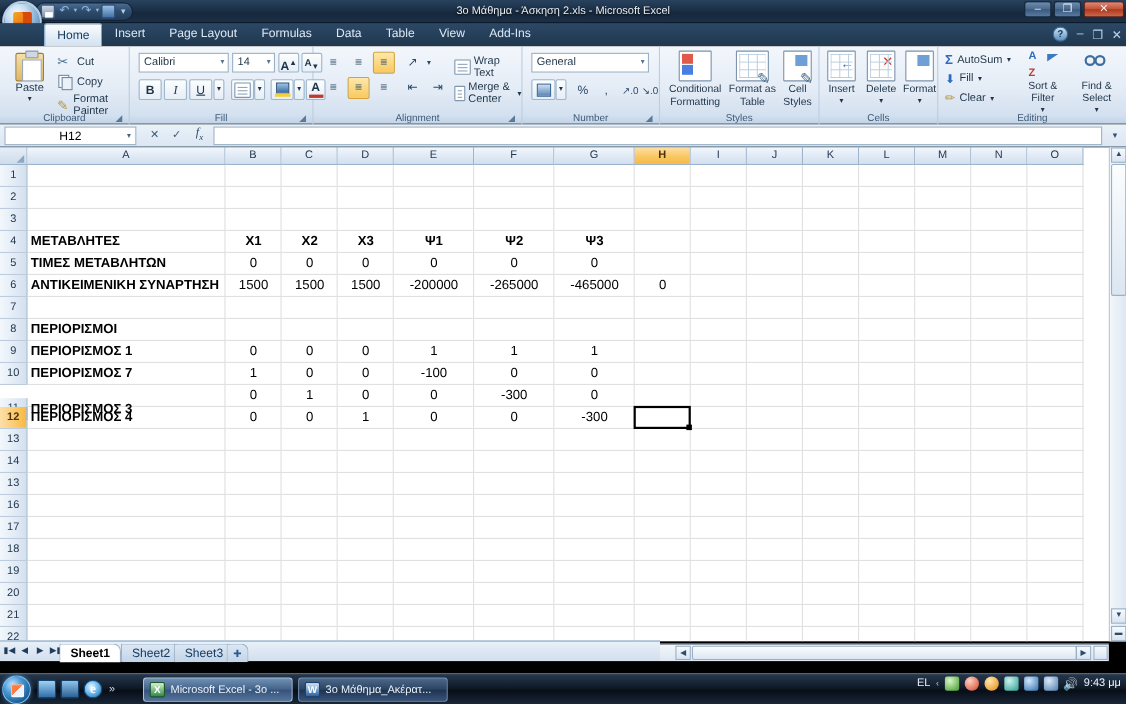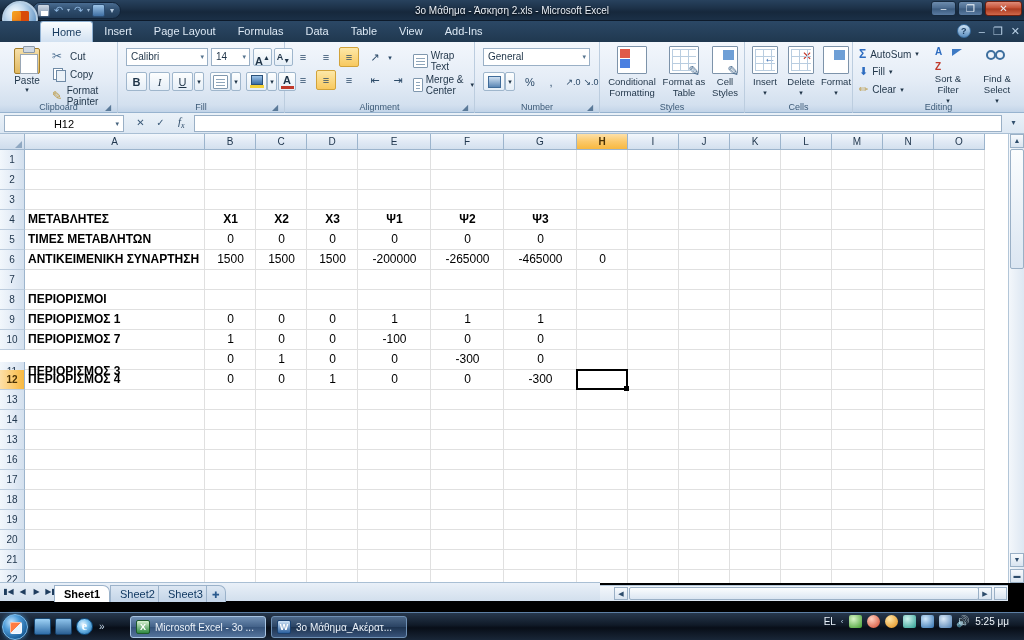--- a/index.html
+++ b/index.html
@@ -387,21 +387,21 @@
   }
   .task.active {
     background: linear-gradient(180deg,#708fb3 0%,#44638a 48%,#35537a 52%,#55749c 100%);
     border-color: #a7c4e2;
   }
   .t-ico { width: 14px; height: 14px; border-radius: 2px; flex: none; position: relative; }
   .t-folder { background: linear-gradient(180deg,#ffdf8c,#e0ab34); border:1px solid #a37b16; }
   .t-excel { background: linear-gradient(180deg,#d8f0d2,#2f8a42); border:1px solid #1d5a2a; color:#fff; font-size:9px; font-weight:bold; text-align:center; line-height:13px; }
   .t-word  { background: linear-gradient(180deg,#cfe4f8,#2a5f9e); border:1px solid #1a4170; color:#fff; font-size:9px; font-weight:bold; text-align:center; line-height:13px; }
   .tray {
-    position: absolute; right: 12px; top: 0; height: 16px;
+    position: absolute; right: 2px; top: 0; height: 16px;
     display: flex; align-items: center; gap: 5px;
     color: #e4eef8; font-size: 10px;
   }
   .tray-lang { font-size: 10px; color:#e8f0f9; }
   .tray-ch { color:#b7cde3; font-size: 8px; }
   .tr-ico { width: 13px; height: 13px; border-radius: 2px; }
   .tr-green { background: radial-gradient(circle at 35% 30%,#d8f5c8,#3f9a2c); }
   .tr-red { background: radial-gradient(circle at 35% 30%,#ffd0c0,#d0442a); border-radius:50%; }
   .tr-orange { background: radial-gradient(circle at 35% 30%,#ffe6a8,#e08a14); border-radius:50%; }
   .tr-teal { background: radial-gradient(circle at 35% 30%,#cdf2ee,#2a9c90); }
@@ -1132,17 +1132,17 @@
     <div class="tray">
       <span class="tray-lang">EL</span>
       <span class="tray-ch">‹</span>
       <span class="tr-ico tr-green"></span>
       <span class="tr-ico tr-red"></span>
       <span class="tr-ico tr-orange"></span>
       <span class="tr-ico tr-teal"></span>
       <span class="tr-ico tr-blue"></span>
       <span class="tr-ico tr-net"></span>
       <span class="tr-vol">🔊</span>
-      <span class="clock">5:25 μμ</span>
+      <span class="clock">9:43 μμ</span>
     </div>
   </div>
 
 </div>
 
 </body></html>

